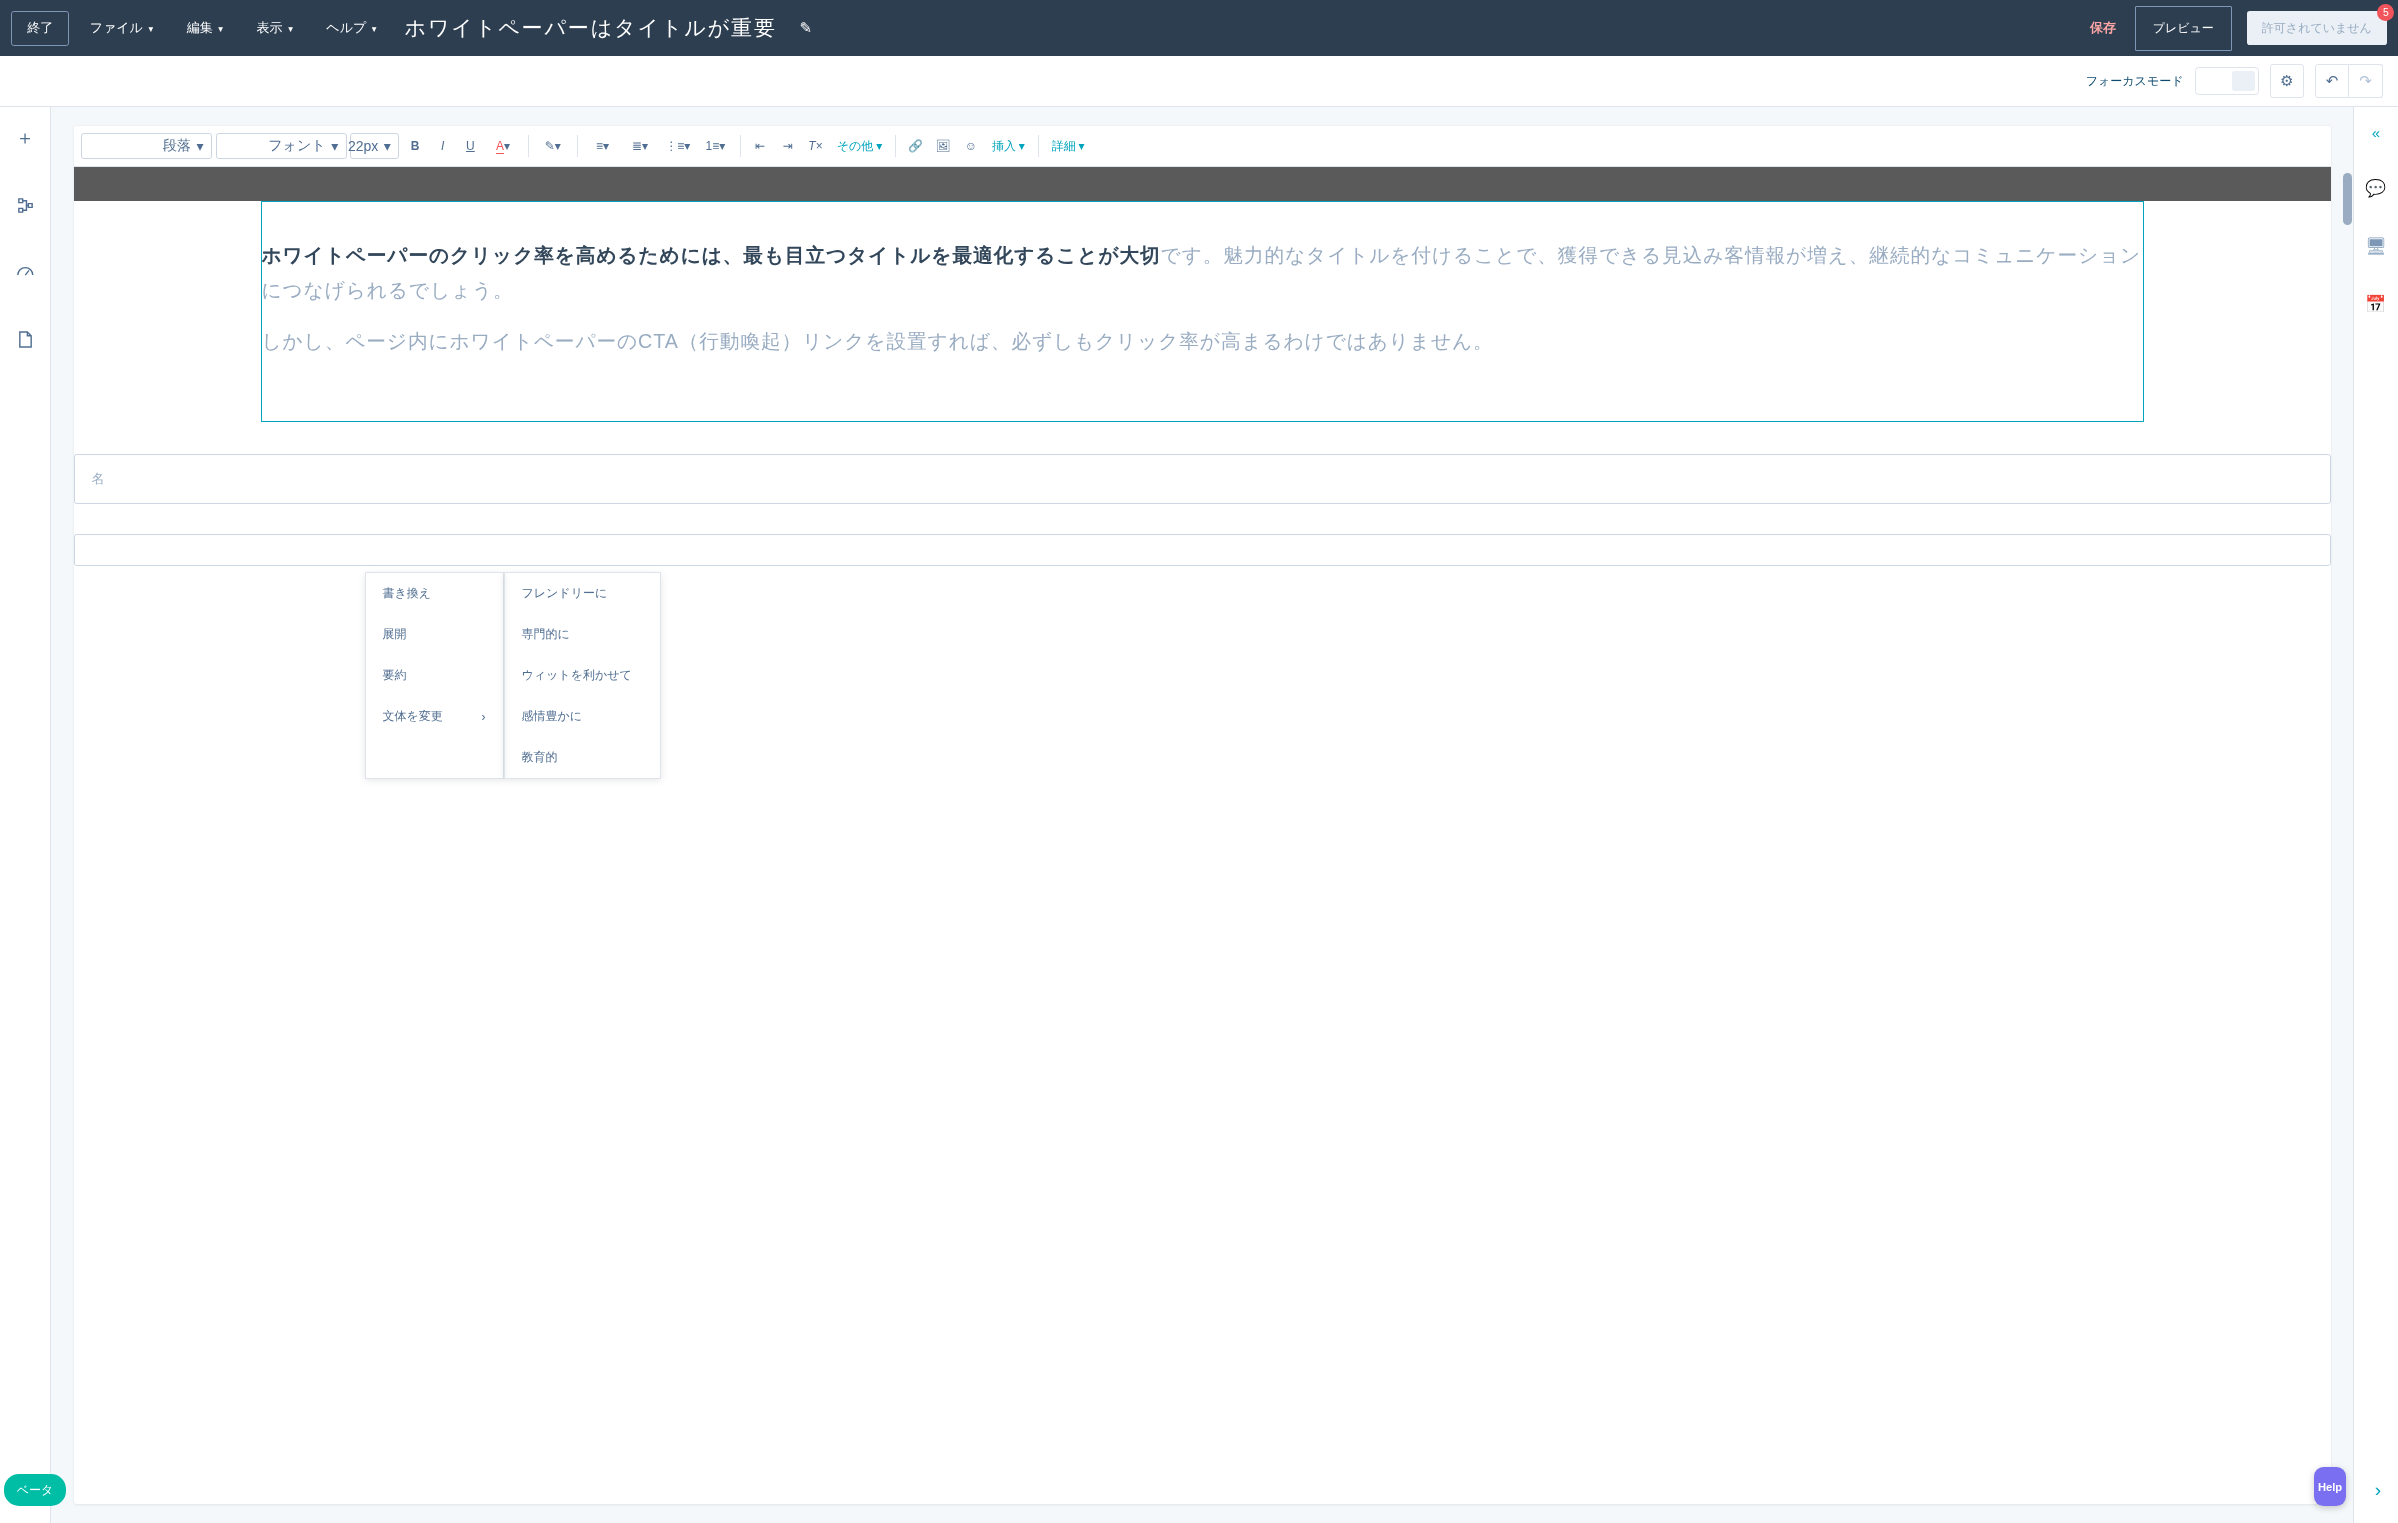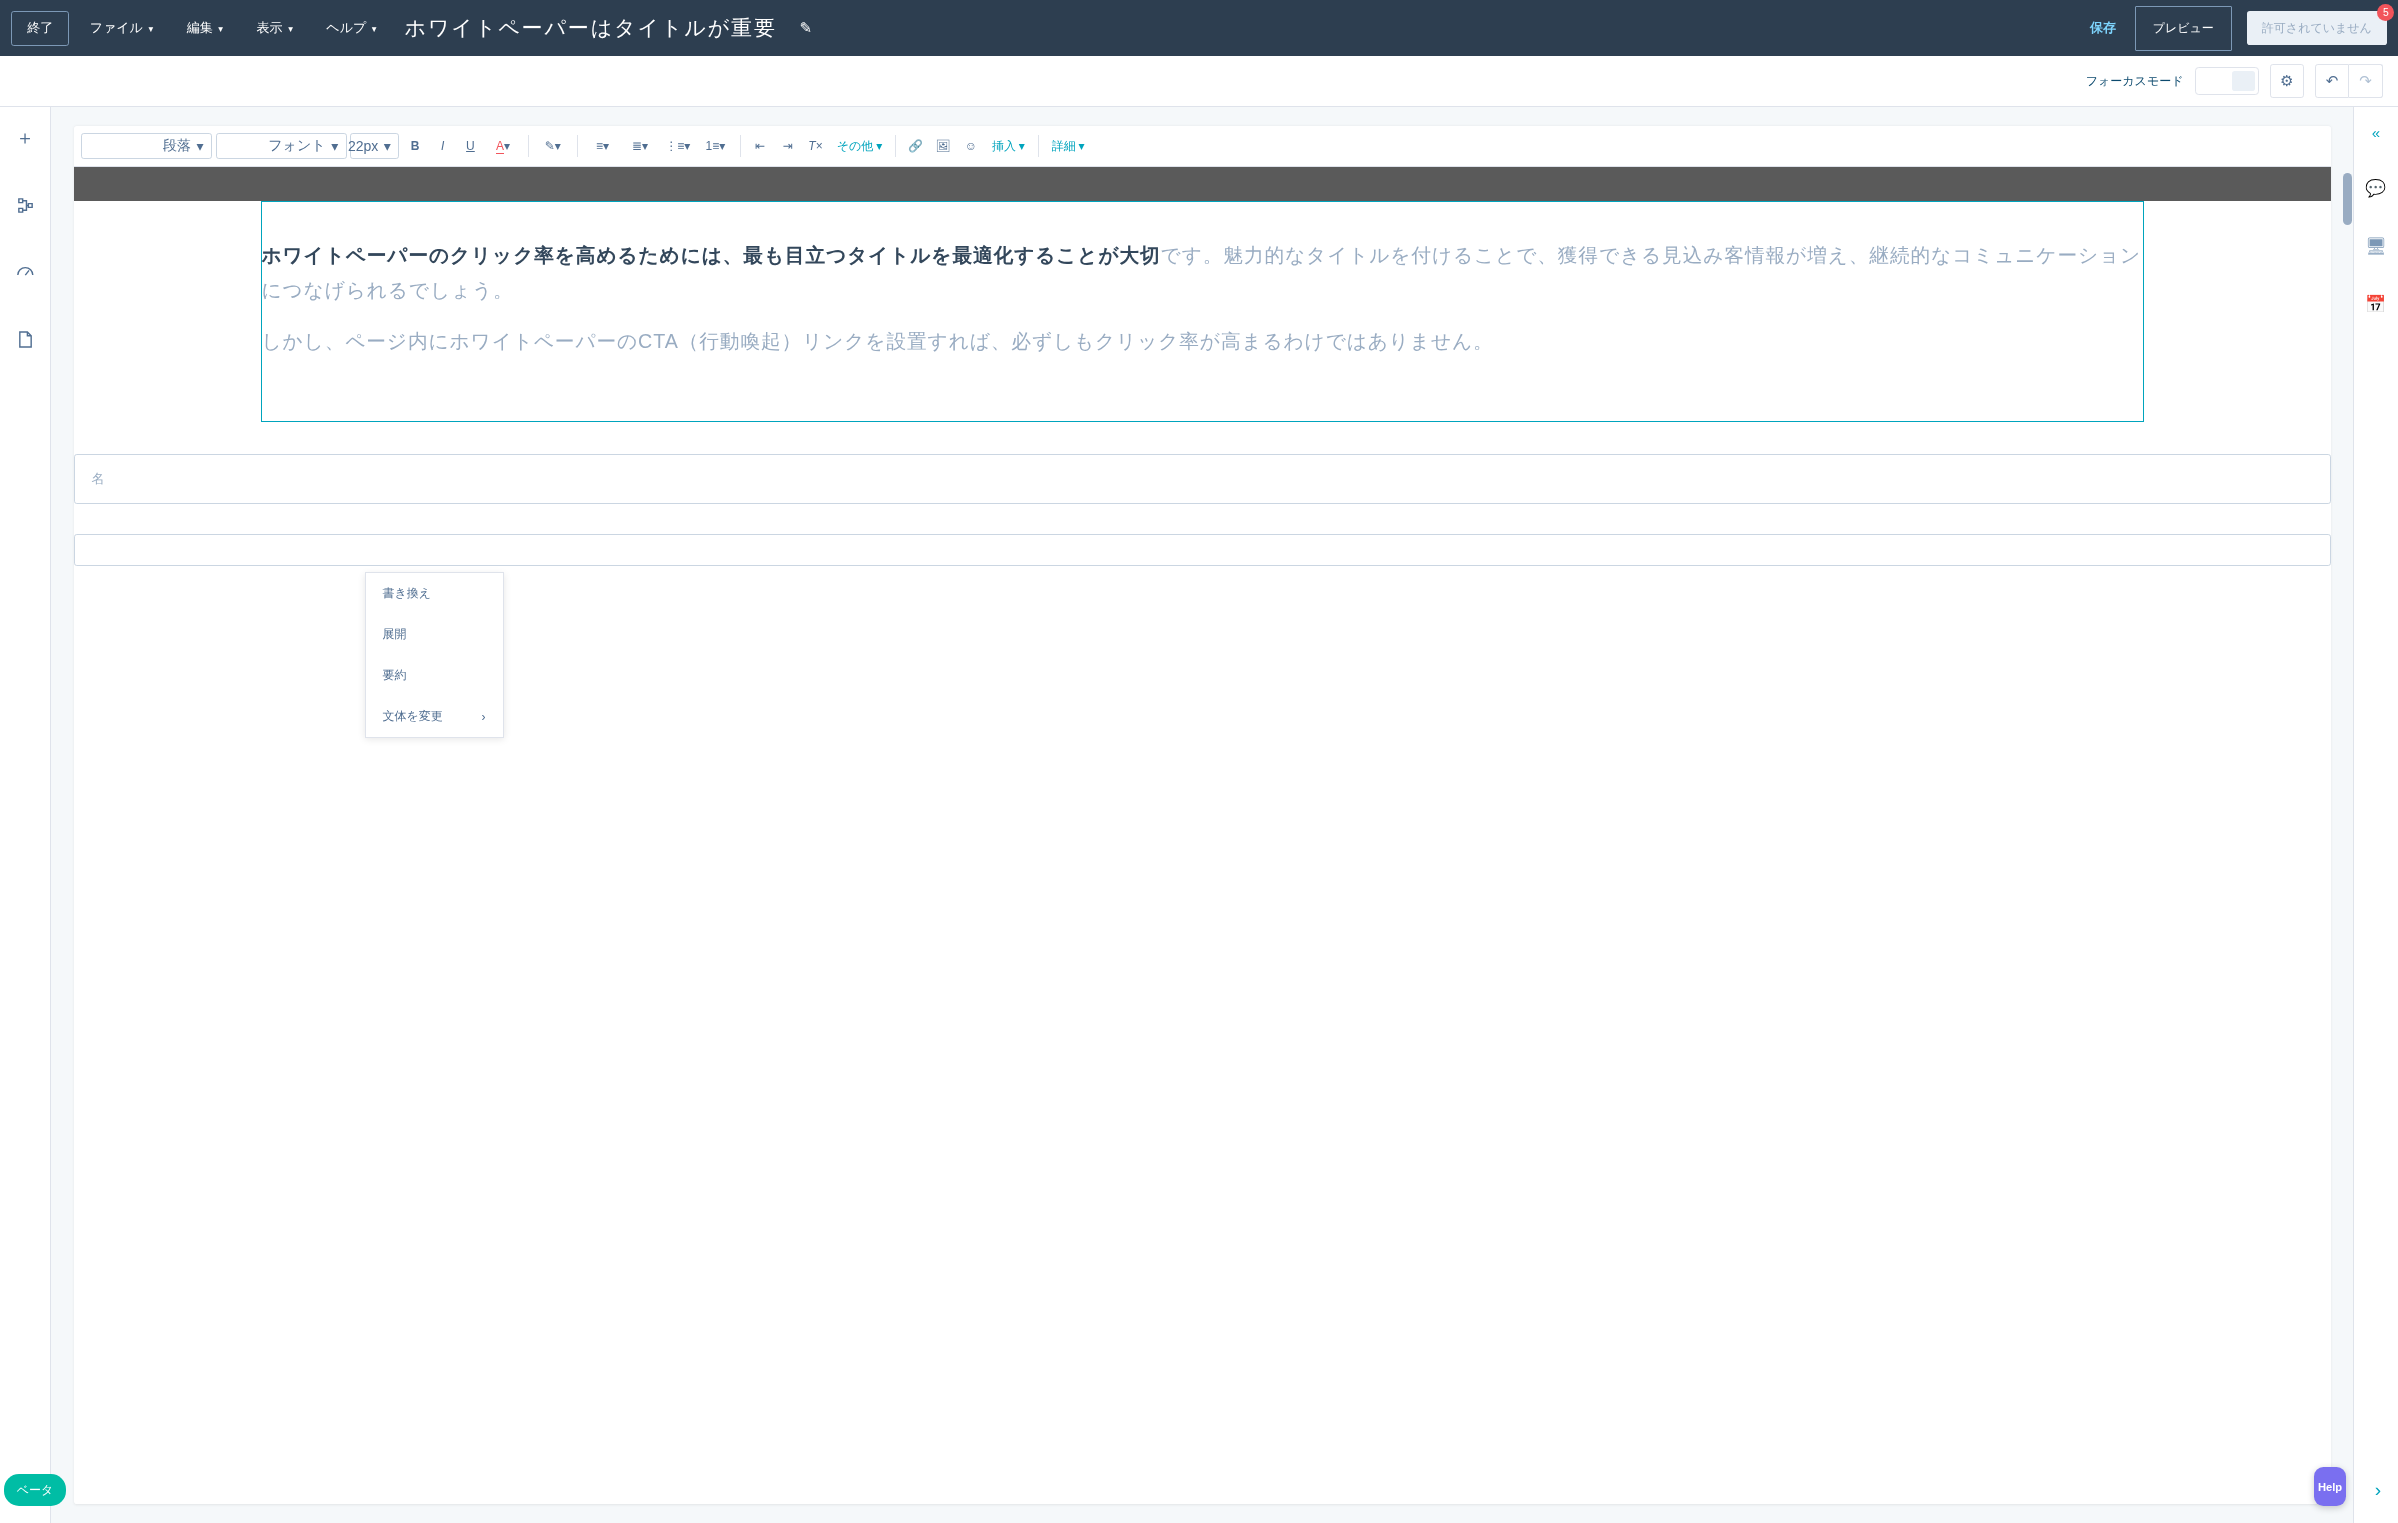--- a/index.html
+++ b/index.html
@@ -34,21 +34,21 @@
     }
     .menu-arrow { font-size: 9.4px; }
     .title-text {
       color: #fff;
       font-size: 21px;
       letter-spacing: 1.9px;
       padding: 0 7.5px;
     }
     .edit-icon { color: #fff; margin-left: 7.5px; cursor: pointer; }
     .spacer { flex: 1; }
-    .save-text { color: #7dd3fc; font-weight: bold; font-size: 13px; margin-right: 11.2px; }
+    .save-text { color: #fca5a5; font-weight: bold; font-size: 13px; margin-right: 11.2px; }
     .btn-preview {
       border: 0.9px solid #7c98b6;
       background: transparent;
       color: #fff;
       padding: 13px 17px;
       border-radius: 1px;
       font-size: 12px;
       cursor: pointer;
     }
     .btn-disabled {
@@ -471,20 +471,27 @@
           <div class="context-menu">
             <div class="menu-col">
               <div class="ctx-item">書き換え</div>
               <div class="ctx-item">展開</div>
               <div class="ctx-item">要約</div>
               <div class="ctx-item">
                   <span>文体を変更</span>
                   <span>›</span>
                 </div>
             </div>
+            <div class="menu-col">
+              <div class="ctx-item">フレンドリーに</div>
+              <div class="ctx-item">専門的に</div>
+              <div class="ctx-item">ウィットを利かせて</div>
+              <div class="ctx-item">感情豊かに</div>
+              <div class="ctx-item">教育的</div>
+            </div>
           </div>
         </div>
         <div class="form-field">名</div>
         <div class="form-field form-field2"></div>
       </div>
     </div>
   </div>
 
   <div class="scrollbar">
     <div class="scroll-thumb"></div>

